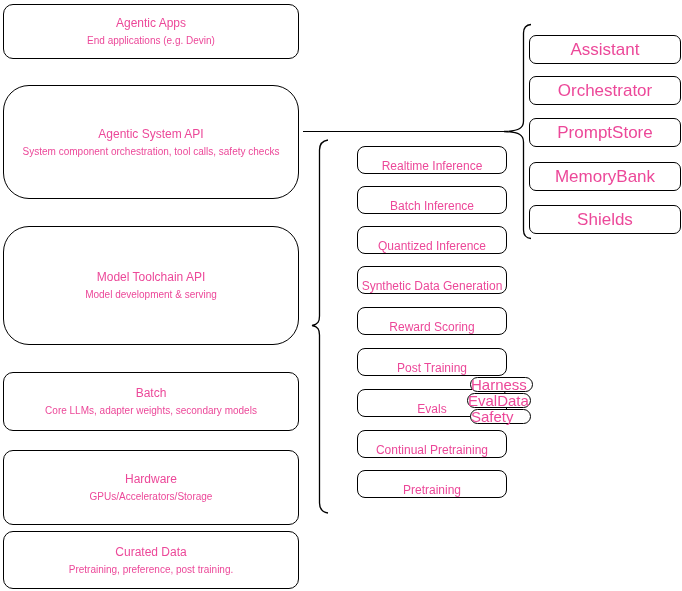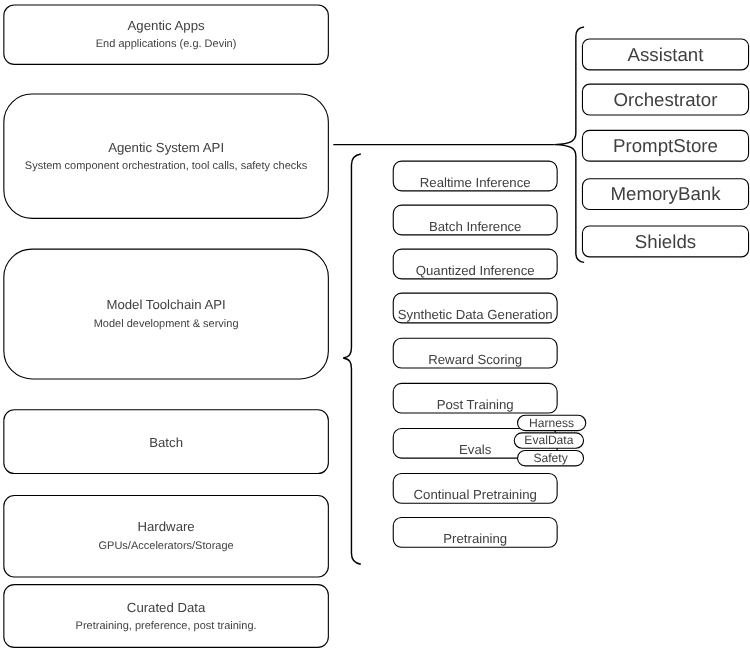--- a/index.html
+++ b/index.html
@@ -2,21 +2,21 @@
 <html><head>
 <meta charset="utf-8">
 <style>
   html, body { margin: 0; padding: 0; background: #ffffff; }
   #canvas {
     position: relative;
     width: 682px;
     height: 591px;
     background: #ffffff;
     font-family: "Liberation Sans", sans-serif;
-    color: #404040;
+    color: #ec4899;
     overflow: hidden;
   }
   
   .lbox {
     position: absolute;
     left: 3px;
     width: 296px;
     border: 1px solid #000000;
     background: #ffffff;
     display: flex;
@@ -63,22 +63,22 @@
   }
   
   .pill {
     position: absolute;
     height: 15px;
     border: 1.3px solid #000000;
     border-radius: 8px;
     background: #ffffff;
     display: flex;
     align-items: center;
-    justify-content: center;
-    font-size: 11px;
+    justify-content: flex-start;
+    font-size: 15px;
     box-sizing: border-box;
     z-index: 5;
   }
   #connector-layer {
     position: absolute;
     left: 0; top: 0;
     width: 682px; height: 591px;
     pointer-events: none;
   }
 </style>
@@ -100,20 +100,21 @@
   <div class="lbox r24" style="top:85px;height:114px">
     <div class="ltitle">Agentic System API</div>
     <div class="lsub">System component orchestration, tool calls, safety checks</div>
   </div>
   <div class="lbox r24" style="top:226px;height:119px">
     <div class="ltitle">Model Toolchain API</div>
     <div class="lsub">Model development &amp; serving</div>
   </div>
   <div class="lbox r10" style="top:372px;height:59px">
     <div class="ltitle">Batch</div>
+    <div class="lsub">Core LLMs, adapter weights, secondary models</div>
   </div>
   <div class="lbox r10" style="top:450px;height:75px">
     <div class="ltitle">Hardware</div>
     <div class="lsub">GPUs/Accelerators/Storage</div>
   </div>
   <div class="lbox r10" style="top:531px;height:58px">
     <div class="ltitle">Curated Data</div>
     <div class="lsub">Pretraining, preference, post training.</div>
   </div>
 

